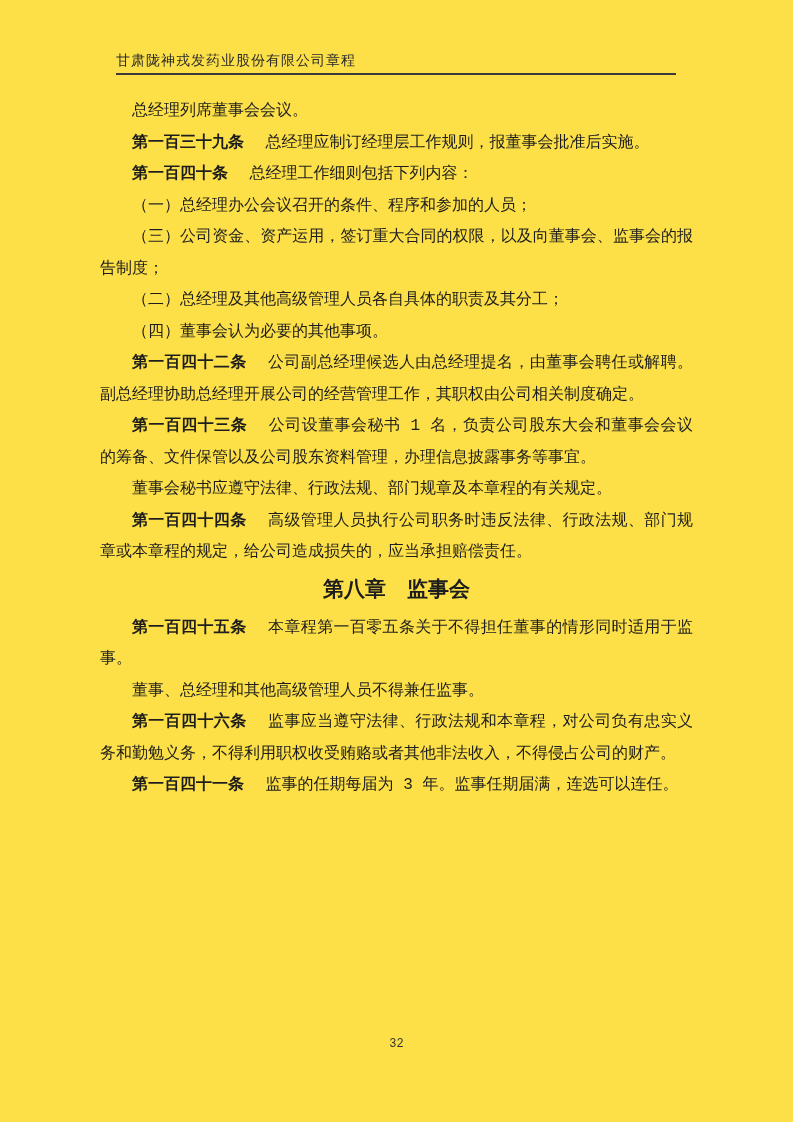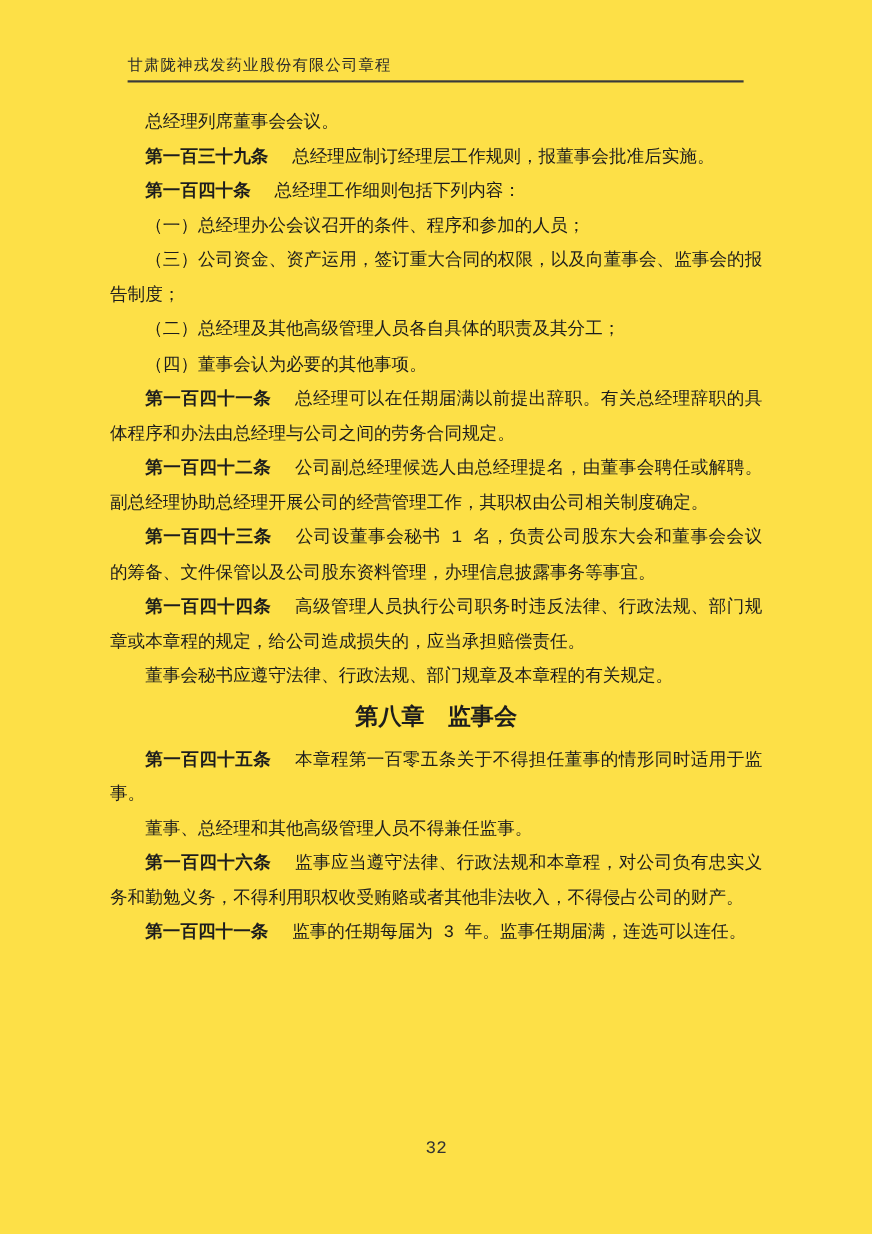--- a/index.html
+++ b/index.html
@@ -54,21 +54,21 @@
     line-height: 32px;
     text-align: center;
     text-indent: 0;
   }
   .doc-footer {
     position: absolute;
     top: 1036px;
     left: 0;
     width: 100%;
     text-align: center;
-    font-size: 16px;
+    font-size: 12px;
     line-height: 16px;
     color: #333333;
   }
 </style>
 </head>
 <body>
 
 <div class="page">
 
   <div class="doc-header">
@@ -84,29 +84,28 @@
     <p class="para"><span class="art">第一百四十条</span><span>总经理工作细则包括下列内容：</span></p>
 
     <p class="para"><span>（一）总经理办公会议召开的条件、程序和参加的人员；</span></p>
 
     <p class="para"><span>（三）公司资金、资产运用，签订重大合同的权限，以及向董事会、监事会的报告制度；</span></p>
 
     <p class="para"><span>（二）总经理及其他高级管理人员各自具体的职责及其分工；</span></p>
 
     <p class="para"><span>（四）董事会认为必要的其他事项。</span></p>
 
-    <p class="para"><span class="art">第一百四十一条</span><span>总经理可以在任期届满以前提出辞职。有关总经理辞职的具体程序和办法由总经理与公司之间的劳务合同规定。</span></p>
 
     <p class="para"><span class="art">第一百四十二条</span><span>公司副总经理候选人由总经理提名，由董事会聘任或解聘。副总经理协助总经理开展公司的经营管理工作，其职权由公司相关制度确定。</span></p>
 
     <p class="para"><span class="art">第一百四十三条</span><span>公司设董事会秘书 1 名，负责公司股东大会和董事会会议的筹备、文件保管以及公司股东资料管理，办理信息披露事务等事宜。</span></p>
 
+    <p class="para"><span>董事会秘书应遵守法律、行政法规、部门规章及本章程的有关规定。</span></p>
+
     <p class="para"><span class="art">第一百四十四条</span><span>高级管理人员执行公司职务时违反法律、行政法规、部门规章或本章程的规定，给公司造成损失的，应当承担赔偿责任。</span></p>
-
-    <p class="para"><span>董事会秘书应遵守法律、行政法规、部门规章及本章程的有关规定。</span></p>
 
     <p class="chapter-heading"><span>第八章　监事会</span></p>
 
 
     <p class="para"><span class="art">第一百四十五条</span><span>本章程第一百零五条关于不得担任董事的情形同时适用于监事。</span></p>
 
     <p class="para"><span>董事、总经理和其他高级管理人员不得兼任监事。</span></p>
 
     <p class="para"><span class="art">第一百四十六条</span><span>监事应当遵守法律、行政法规和本章程，对公司负有忠实义务和勤勉义务，不得利用职权收受贿赂或者其他非法收入，不得侵占公司的财产。</span></p>
 

